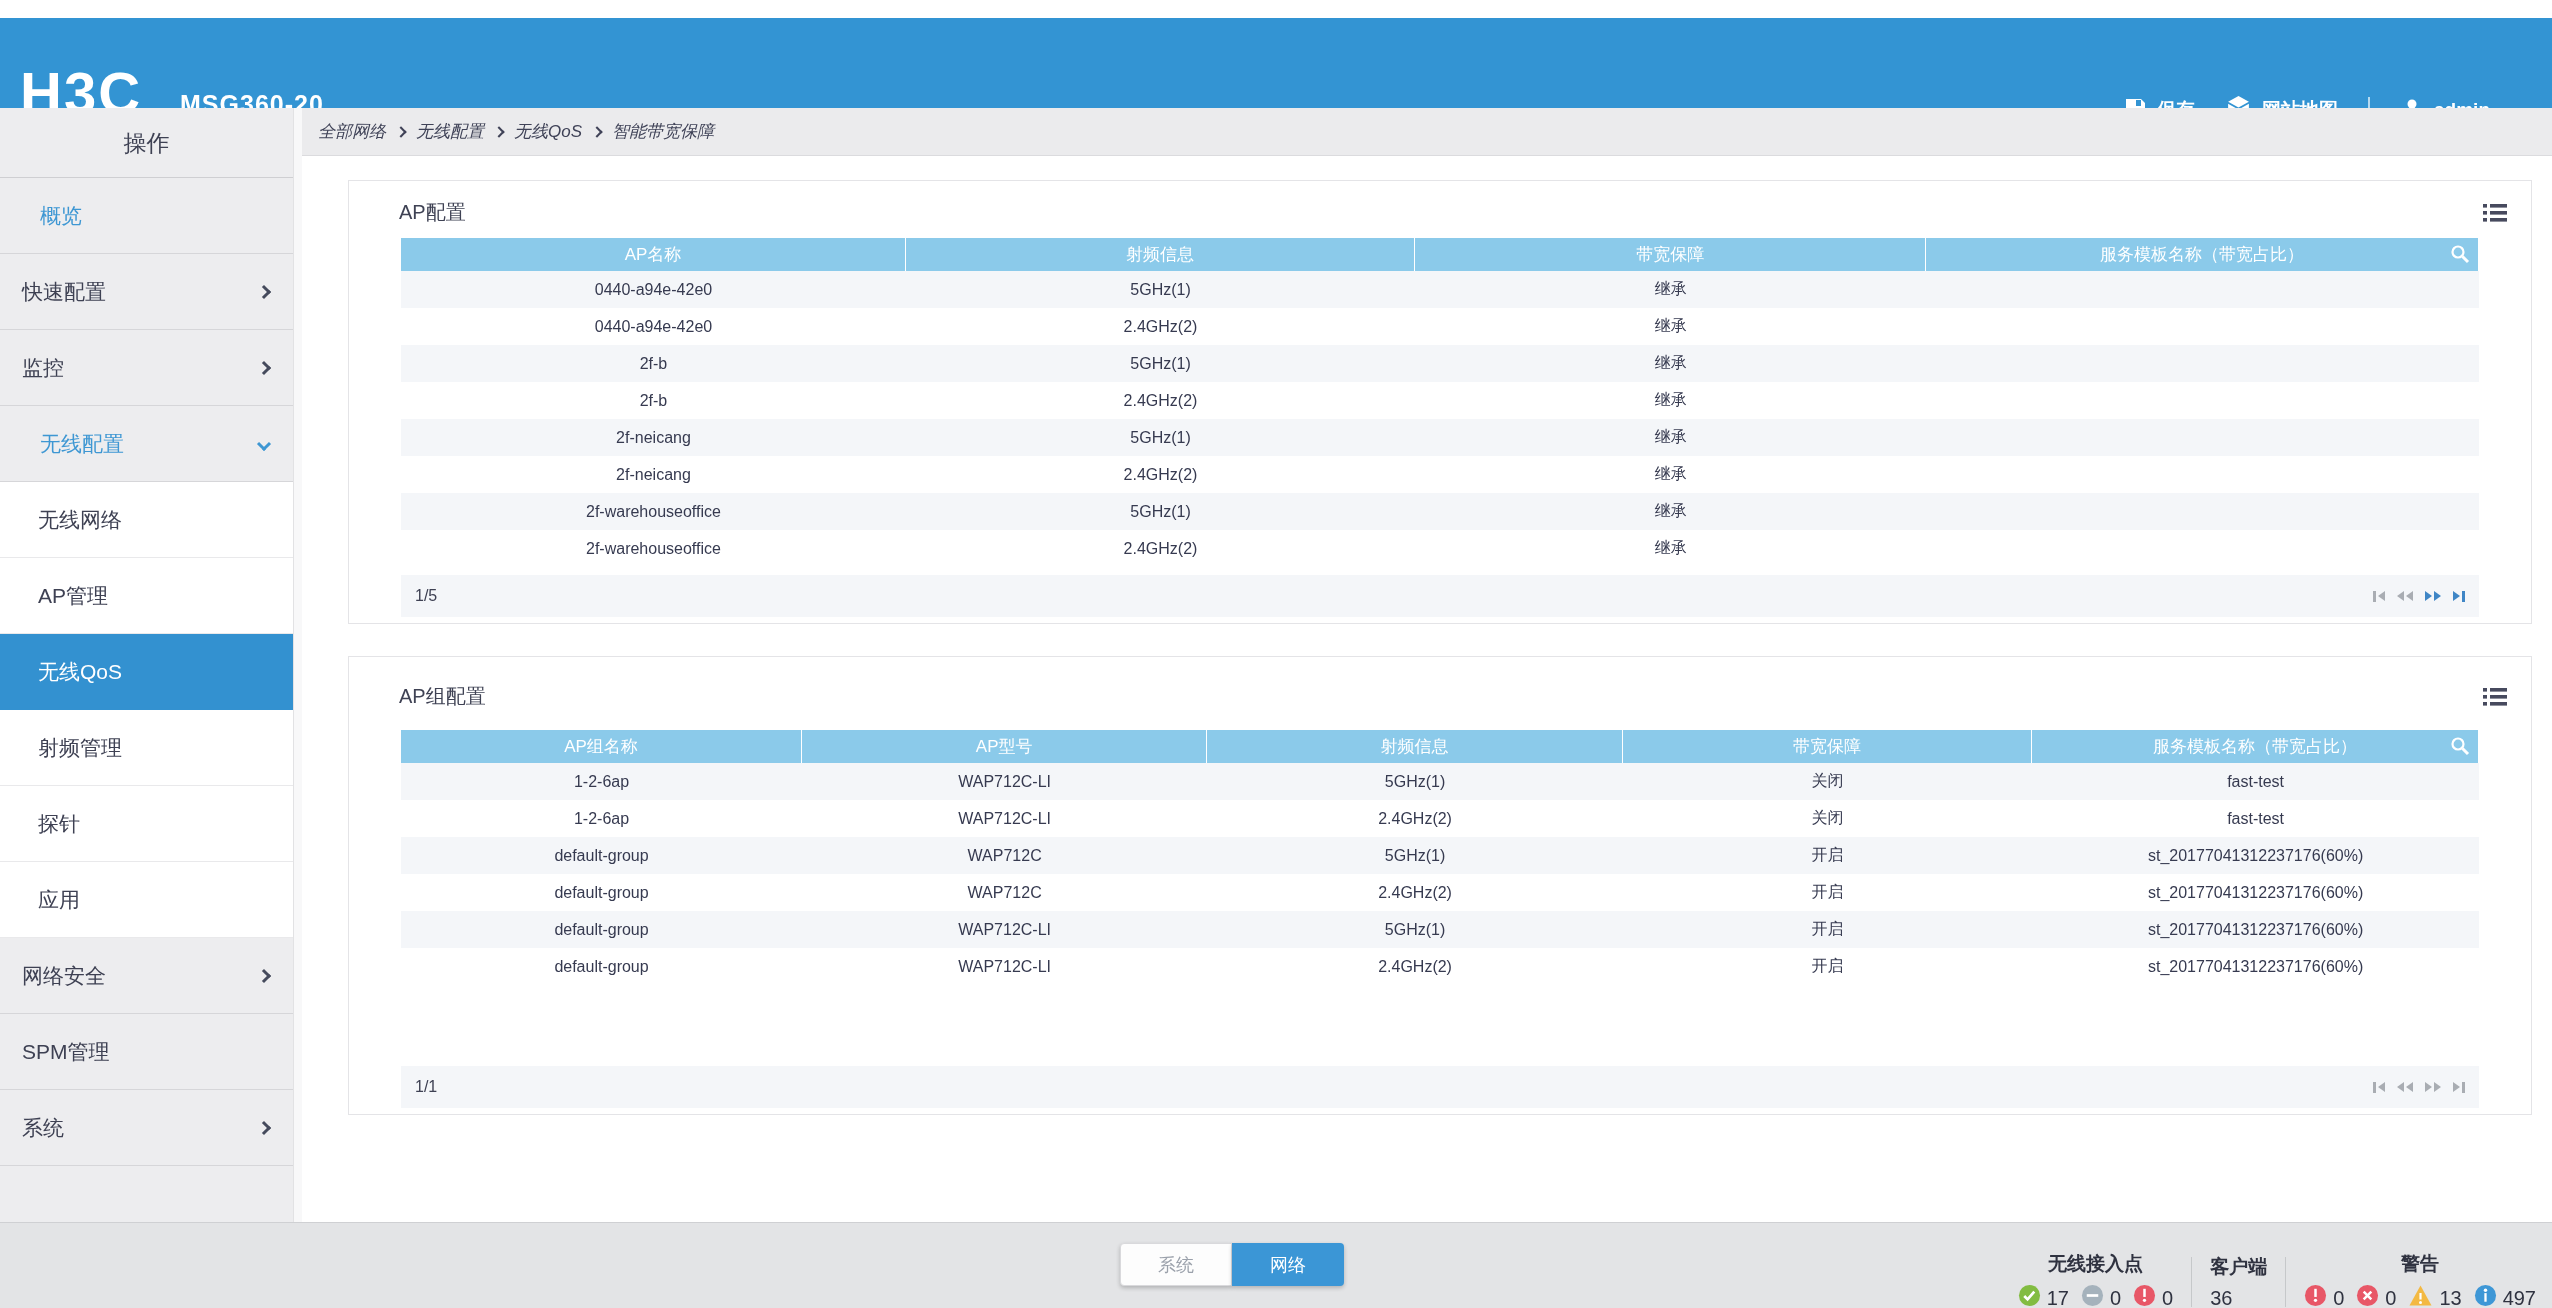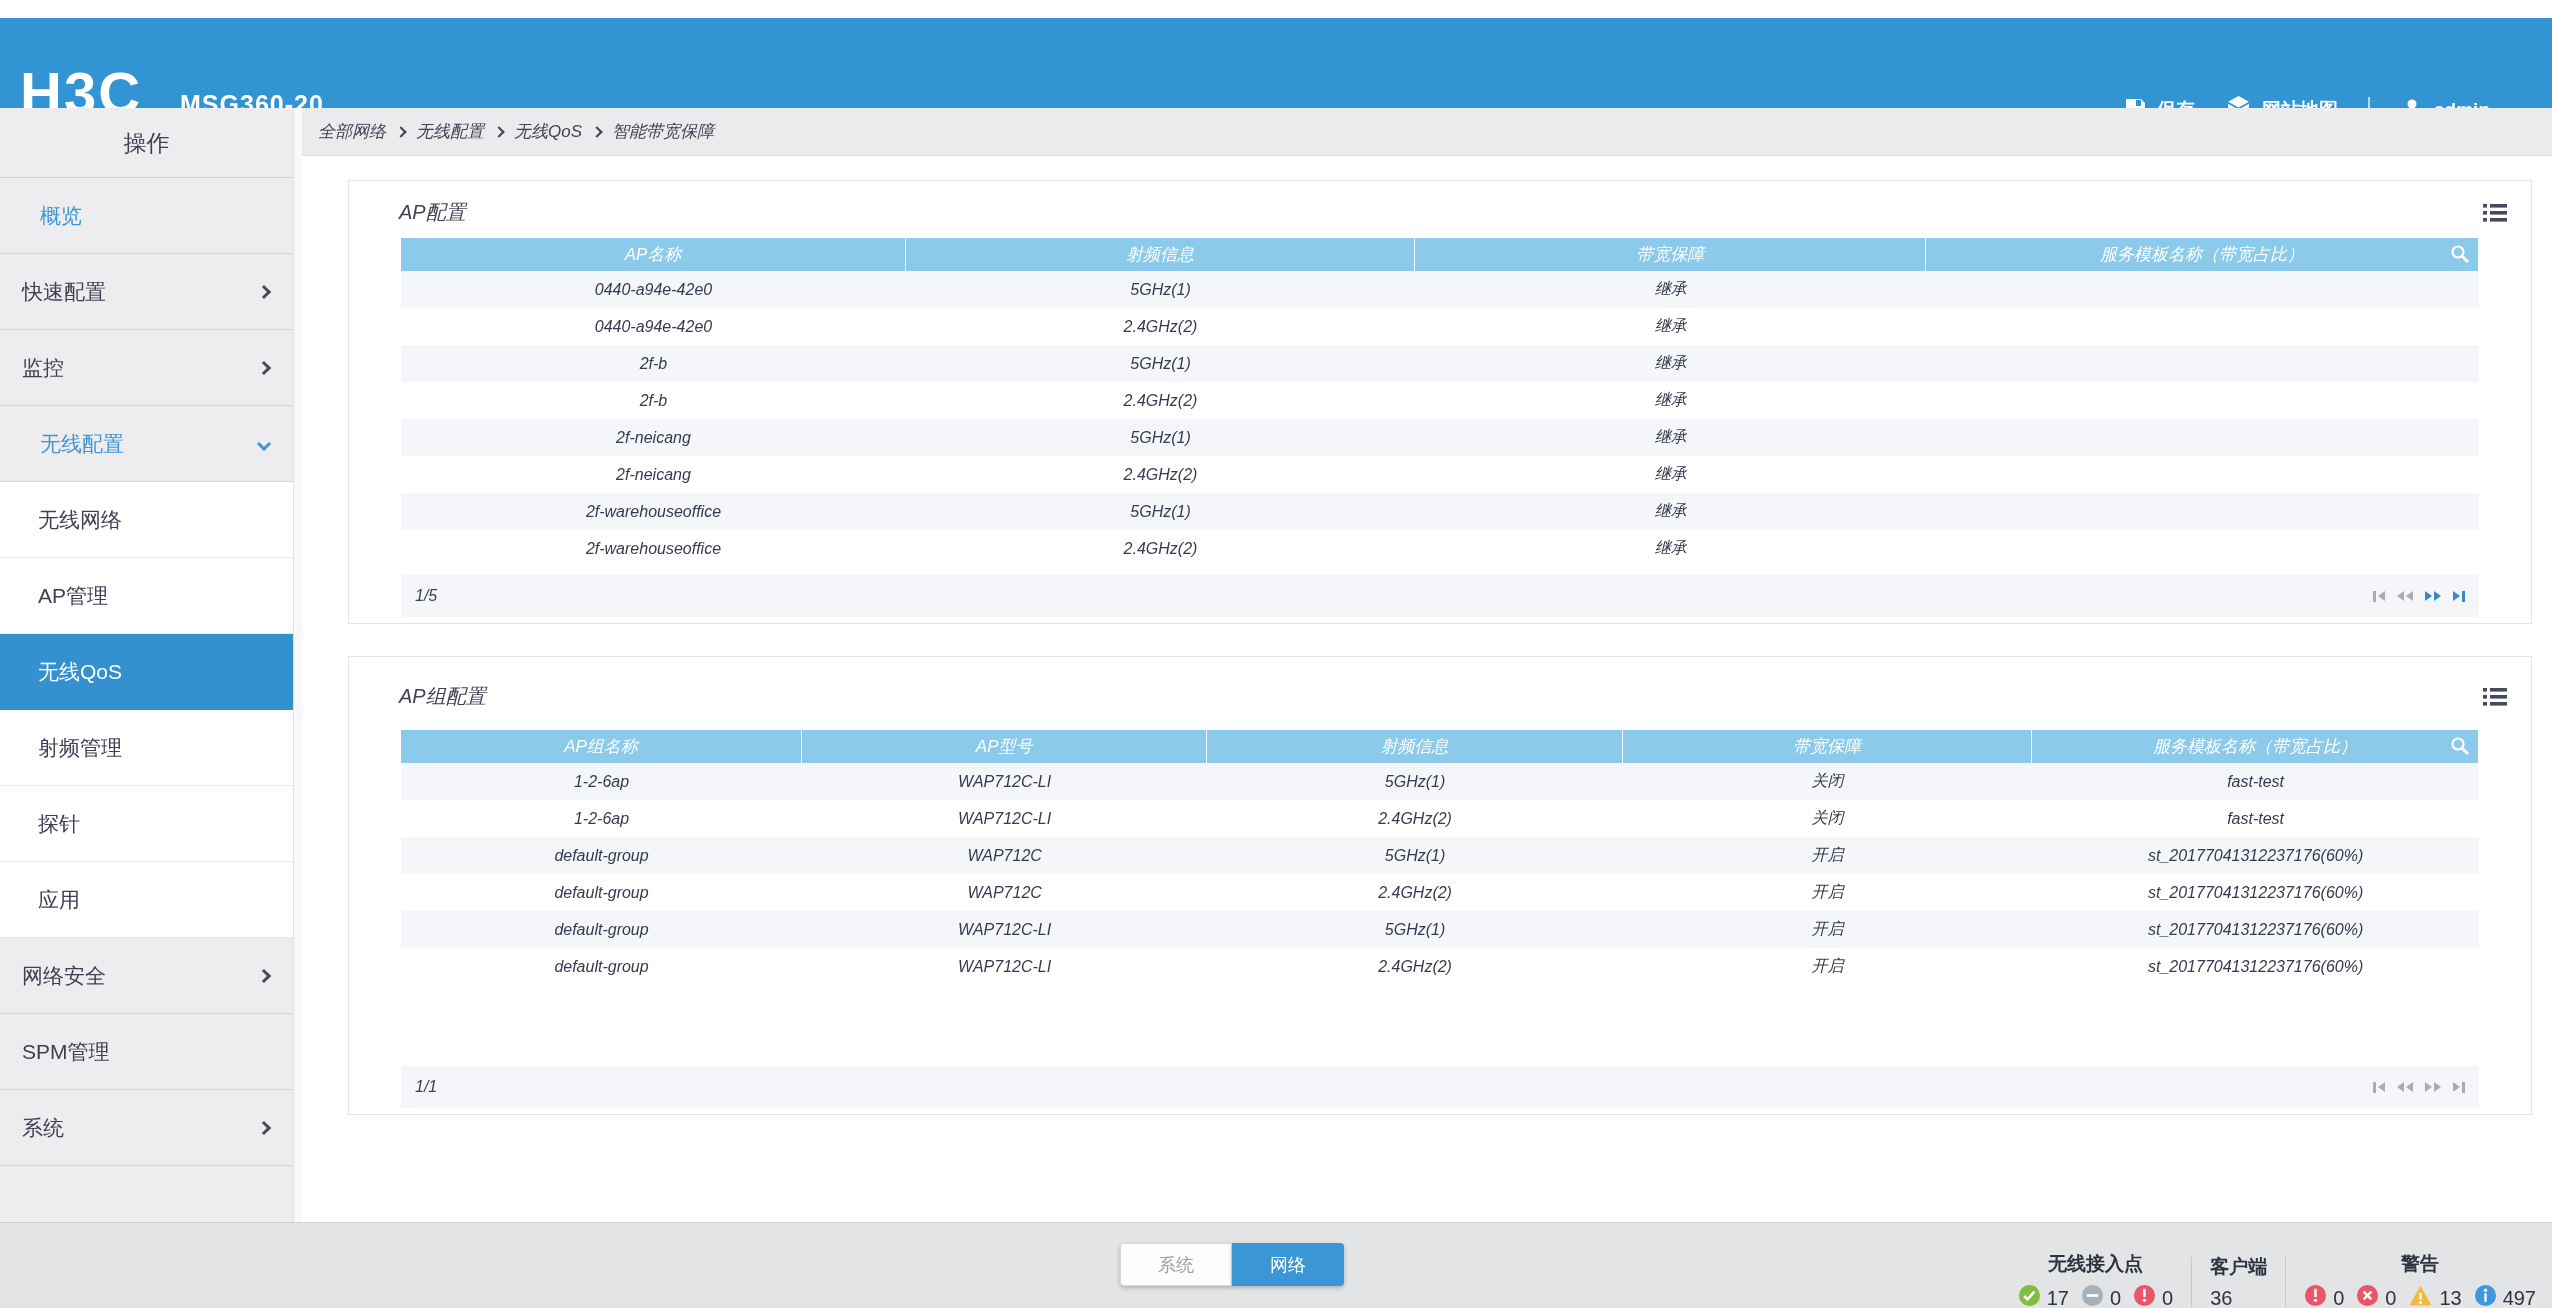--- a/index.html
+++ b/index.html
@@ -33,21 +33,21 @@
   .main { position:absolute; left:302px; top:108px; width:2250px; height:1114px; background:#fff; overflow:hidden; }
   .breadcrumb { height:48px; background:#ebebed; border-bottom:1px solid #dbdbde; display:flex; align-items:center;
                 padding-left:16px; font-size:17px; color:#3f4257;font-style:italic; }
   .bc-item { cursor:pointer; }
   .bc-sep { width:8px; height:8px; border-top:2.5px solid #3f4257; border-right:2.5px solid #3f4257;
             transform:rotate(45deg); margin:0 11px; }
   .tabs { margin:30px 0 0 55px; }
   .tab { display:inline-block; padding:4px 14px 18px; margin-right:26px; font-size:18px; color:#b9bdc6; cursor:pointer; }
   .tab.active { color:#3b97d5; border-bottom:4px solid #3b97d5; }
   
-  .card { margin:24px 20px 0 46px; border:1px solid #e4e4e7; background:#fff;font-style:italic; }
+  .card { margin:24px 20px 0 46px; border:1px solid #e4e4e7; background:#fff; }
   .card + .card { margin-top:32px; }
   .card-head { height:57px; display:flex; align-items:center; padding:6px 24px 0 50px; }
   .card.c2 .card-head { height:73px; }
   .card-title { font-size:20px; color:#3f4254; }
   .list-btn { margin-left:auto; cursor:pointer; display:flex; }
   .tbl { margin:0 52px; }
   .thead { position:relative; display:flex; height:33px; background:#8bcaea; }
   .hcell { display:flex; align-items:center; justify-content:center; color:#fff; font-size:17px;
            border-right:1px solid #fff; }
   .hcell:last-child { border-right:none; }

